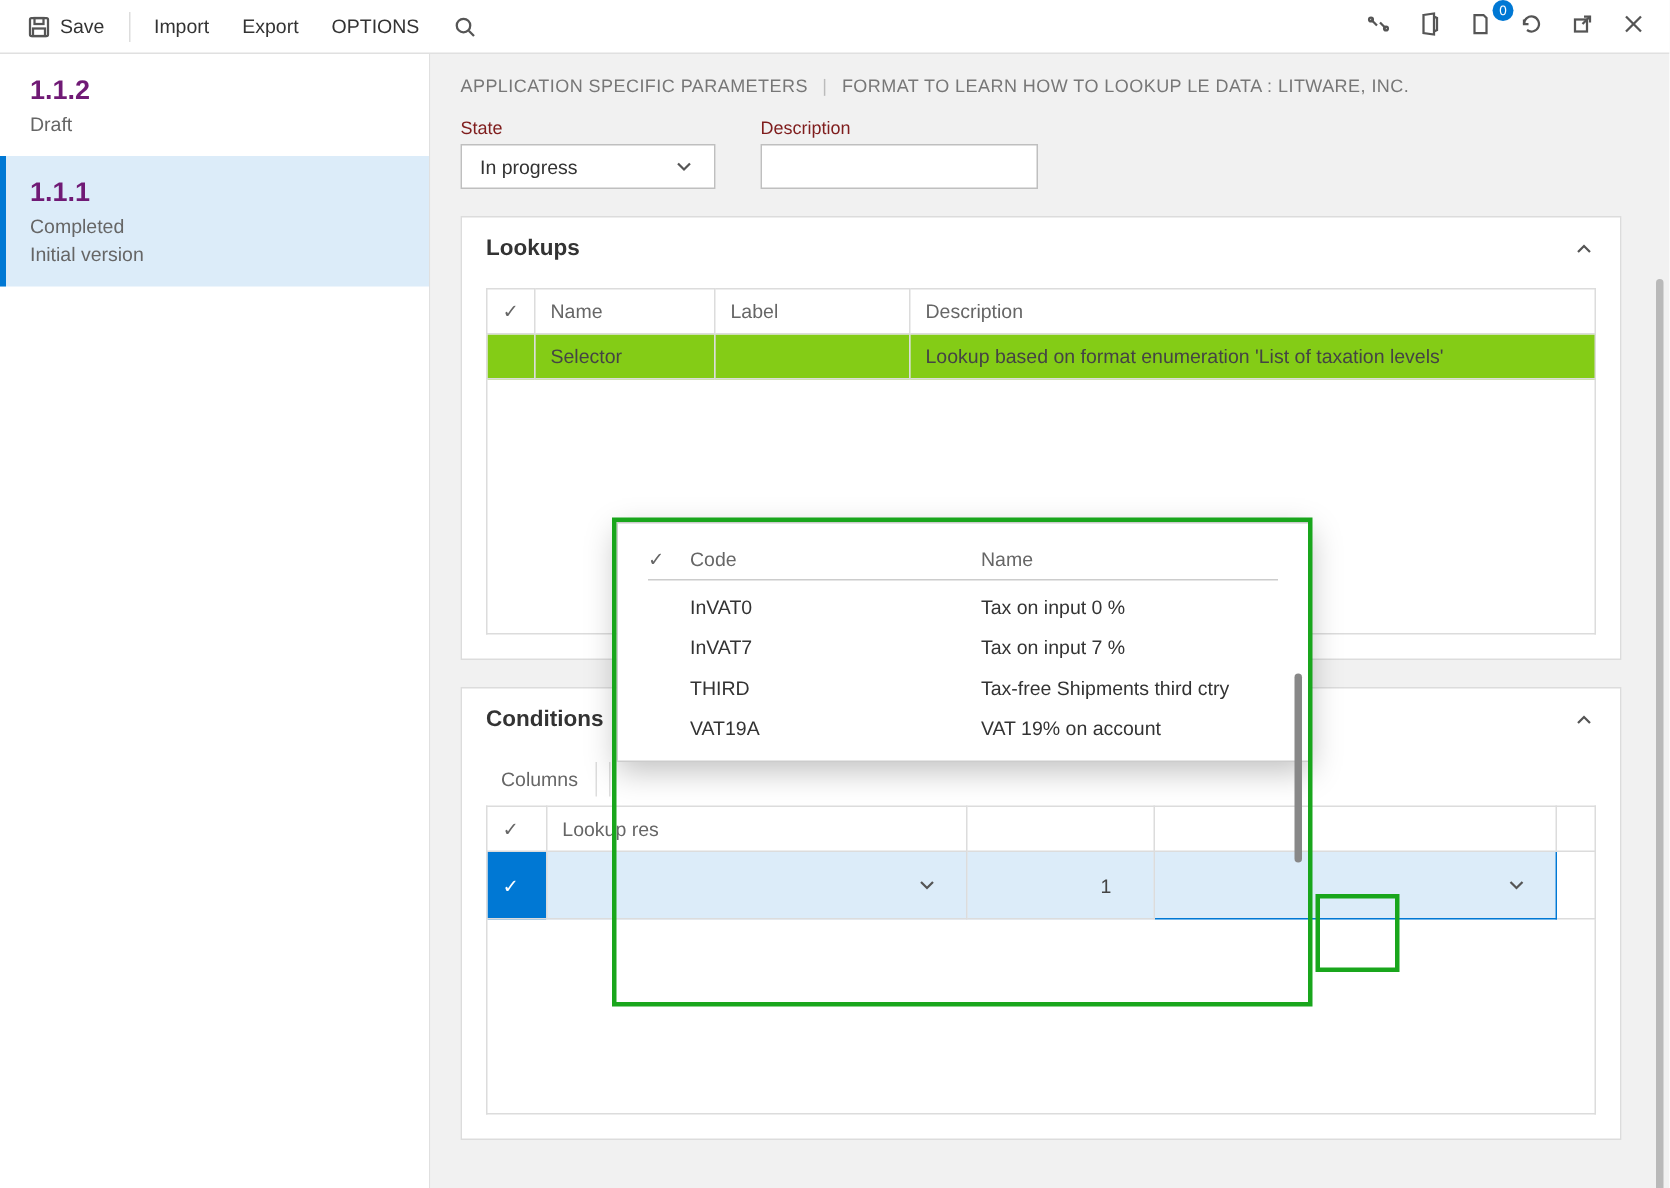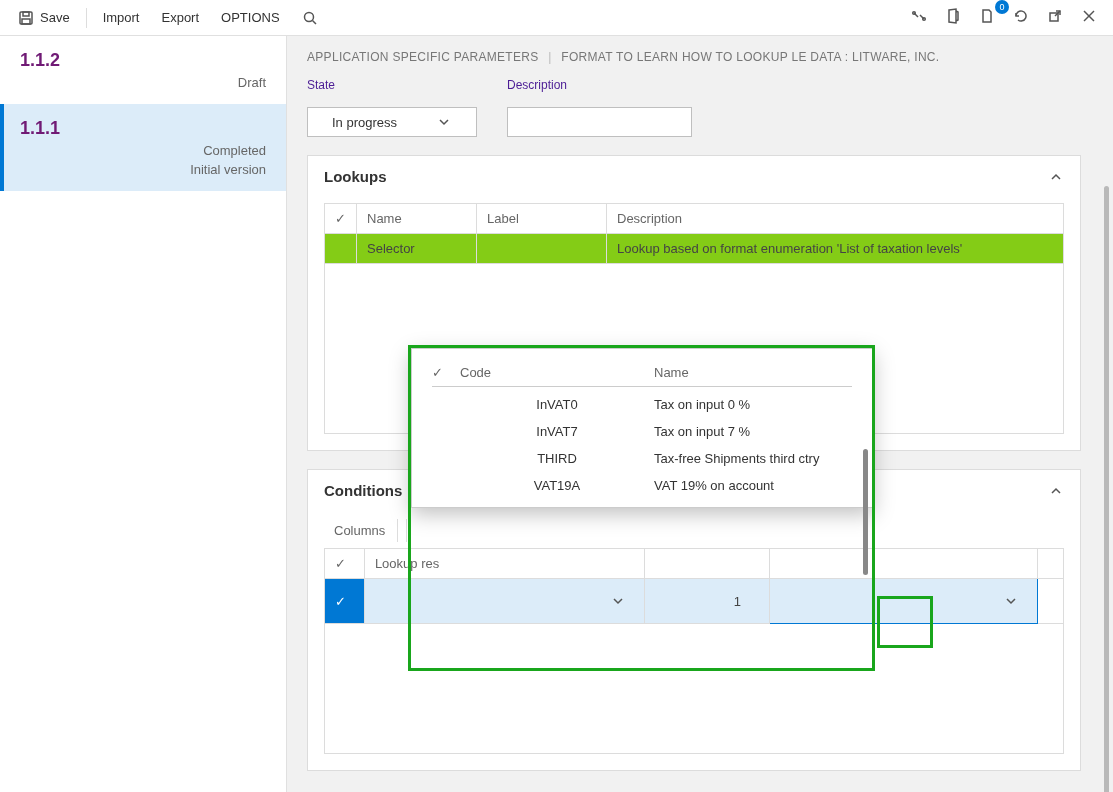--- a/index.html
+++ b/index.html
@@ -9,31 +9,31 @@
   .tb-sep { width:1px; height:20px; background:#ddd; margin:0 4px; }
   .tb-spacer { flex:1; }
   .icon { display:inline-flex; align-items:center; justify-content:center; width:16px; height:16px; color:#555; }
   .icon svg { width:16px; height:16px; stroke:currentColor; fill:none; stroke-width:1.5; }
   .badge { position:absolute; top:-4px; right:-6px; background:#0078d4; color:#fff; border-radius:8px; font-size:9px; min-width:14px; height:14px; line-height:14px; text-align:center; padding:0 3px; }
   .icon-wrap { position:relative; padding:4px 8px; cursor:pointer; }
   .body { display:flex; height: calc(792px - 36px); }
   .sidebar { width: 287px; border-right:1px solid #e0e0e0; }
   .side-item { padding: 14px 20px 14px 20px; }
   .side-title { font-size:18px; font-weight:600; color:#701a75; }
-  .side-sub { color:#666; margin-top:4px; font-size:13px;text-align:right; }
+  .side-sub { color:#666; margin-top:4px; font-size:13px; }
   .side-item.selected { background:#dcecf9; border-left:4px solid #0078d4; padding-left:16px; }
   .main { flex:1; background:#f1f1f1; padding: 0; position:relative; display:flex; }
   .main-inner { padding: 14px 20px 20px 20px; flex:1; }
   .main-scrollbar { width:12px; padding: 150px 3px 18px 3px; }
   .main-scrollbar .thumb { width:5px; background:#b9b9b9; height:630px; border-radius:3px; }
   .breadcrumb { color:#777; font-size:12px; letter-spacing:0.3px; }
   .bc-sep { color:#bbb; margin:0 6px; }
   .fields { display:flex; gap:30px; margin-top:14px; }
-  .field label { display:block; color:#4c1d95; font-size:12px; margin-bottom:15px; }
-  .select { width:170px; height:30px; background:#fff; border:1px solid #bfbfbf; display:flex; align-items:center; justify-content:space-between; padding:0 24px; }
+  .field label { display:block; color:#7f1d1d; font-size:12px; margin-bottom:4px; }
+  .select { width:170px; height:30px; background:#fff; border:1px solid #bfbfbf; display:flex; align-items:center; justify-content:space-between; padding:0 12px; }
   .textbox { width:185px; height:30px; background:#fff; border:1px solid #bfbfbf; padding:0 8px; }
   .card { background:#fff; border:1px solid #dcdcdc; margin-top:18px; }
   .card-head { display:flex; align-items:center; justify-content:space-between; padding:12px 16px; }
   .card-head h3 { font-size:15px; font-weight:600; }
   .card-body { padding: 6px 16px 16px 16px; }
   table.grid { width:100%; border-collapse:collapse; background:#fff; }
   table.grid th, table.grid td { border:1px solid #dcdcdc; padding:6px 10px; font-weight:normal; text-align:left; color:#444; height:30px; }
   table.grid th { background:#fff; color:#666; }
   .row-sel { background:#84cc16; }
   .row-check { width:32px; text-align:center; }
@@ -48,21 +48,21 @@
   .cond-row.selected .row-check { background:#0078d4; color:#fff; }
   .cond-row.selected td { background:#dcecf9; }
   .cond-row .drop-cell { border:1px solid #0078d4; }
   .chev svg { width:12px; height:12px; }
   
   .popup { position:absolute; left:411px; top:348px; width:462px; background:#fff; box-shadow:0 6px 20px rgba(0,0,0,0.25); border:1px solid #ccc; z-index:10; }
   .popup-inner { padding: 12px 20px 8px 20px; position:relative; }
   .popup-head { display:flex; color:#666; font-size:13px; padding:4px 0 6px 0; border-bottom:1px solid #ccc; margin-bottom:4px; }
   .popup-head .c1 { width:28px; }
   .popup-head .c2 { width:194px; }
-  .popup-row { display:flex; padding:6px 0; cursor:pointer;text-align:center; }
+  .popup-row { display:flex; padding:6px 0; cursor:pointer; }
   .popup-row .c1 { width:28px; }
   .popup-row .c2 { width:194px; }
   .popup-scroll { position:absolute; right:4px; top:100px; width:5px; height:126px; background:#888; border-radius:3px; }
   .hl-green-big { position:absolute; border:3px solid #19a61c; pointer-events:none; z-index:20; }
   .hl1 { left:408px; top:345px; width:467px; height:326px; }
   .hl2 { left:877px; top:596px; width:56px; height:52px; }
 </style>
 </head>
 <body>
 

